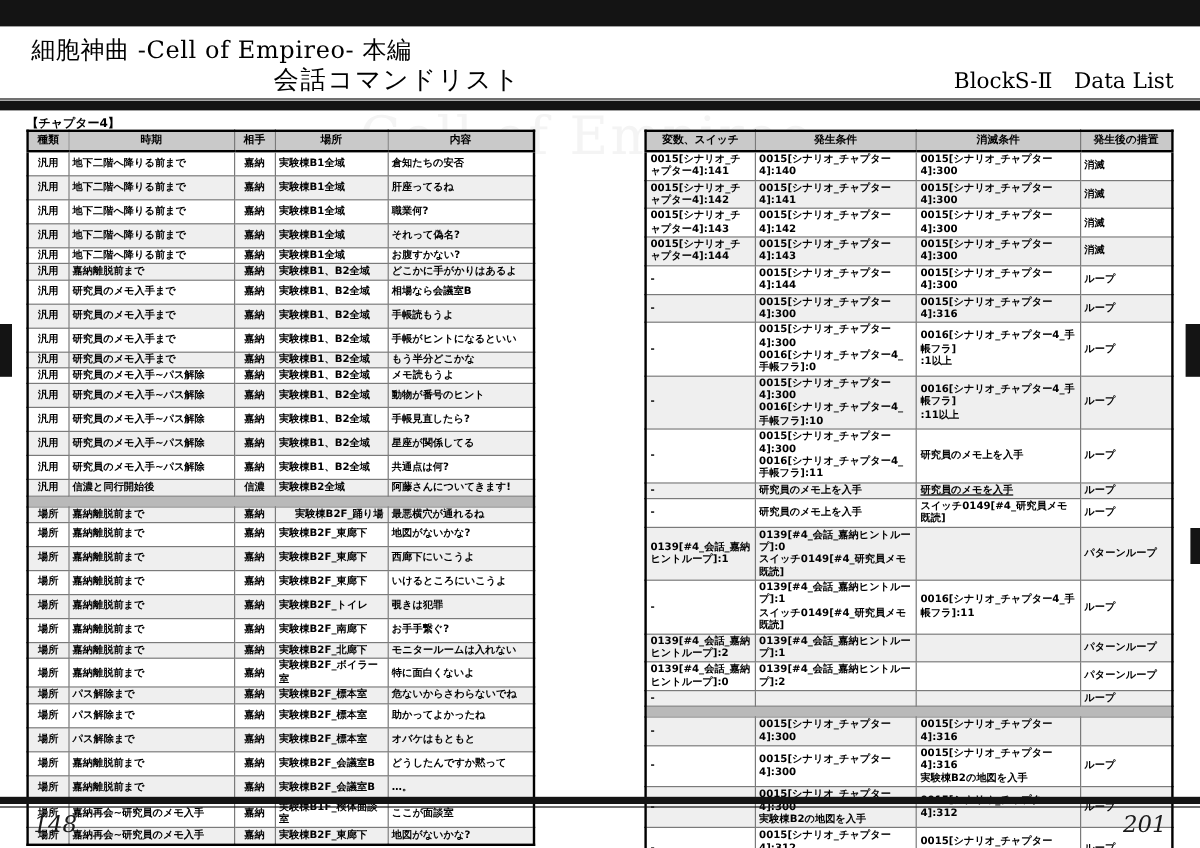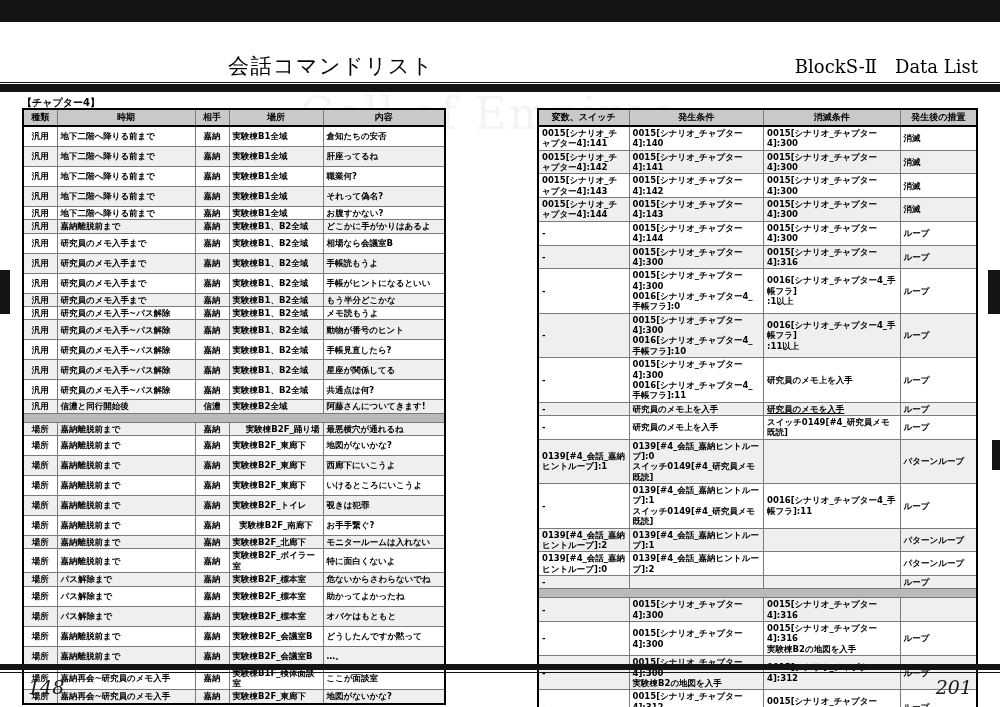--- a/index.html
+++ b/index.html
@@ -131,20 +131,21 @@
   #right-table-wrap{left:537px;top:108px;}
   #right-table{width:441px;}
   .pre{white-space:pre-line;}
 </style>
 </head>
 <body>
 
 <div class="top-band"></div>
 
 <div class="header">
+  <div class="title-main">細胞神曲 -Cell of Empireo- 本編</div>
   <div class="title-sub">会話コマンドリスト</div>
   <div class="title-right">BlockS-Ⅱ　Data List</div>
 </div>
 <div class="header-rule-thin"></div>
 <div class="header-rule"></div>
 
 <div class="watermark">Cell of Empireo</div>
 
 <div class="tab-left"></div>
 <div class="tab-right"></div>
@@ -318,21 +319,21 @@
           <td class="cell-c" style="height: 17px;">場所</td>
           <td class="cell-l" style="height: 17px;">嘉納離脱前まで</td>
           <td class="cell-c" style="height: 17px;">嘉納</td>
           <td class="cell-l" style="height: 17px;">実験棟B2F_トイレ</td>
           <td class="cell-l" style="height: 17px;">覗きは犯罪</td>
         </tr>
         <tr>
           <td class="cell-c" style="height: 17px;">場所</td>
           <td class="cell-l" style="height: 17px;">嘉納離脱前まで</td>
           <td class="cell-c" style="height: 17px;">嘉納</td>
-          <td class="cell-l" style="height: 17px; text-align: center;">実験棟B2F_南廊下</td>
+          <td class="cell-l" style="height: 17px;">実験棟B2F_南廊下</td>
           <td class="cell-l" style="height: 17px;">お手手繋ぐ?</td>
         </tr>
         <tr class="alt">
           <td class="cell-c" style="height: 10px;">場所</td>
           <td class="cell-l" style="height: 10px;">嘉納離脱前まで</td>
           <td class="cell-c" style="height: 10px;">嘉納</td>
           <td class="cell-l" style="height: 10px;">実験棟B2F_北廊下</td>
           <td class="cell-l" style="height: 10px;">モニタールームは入れない</td>
         </tr>
         <tr>

